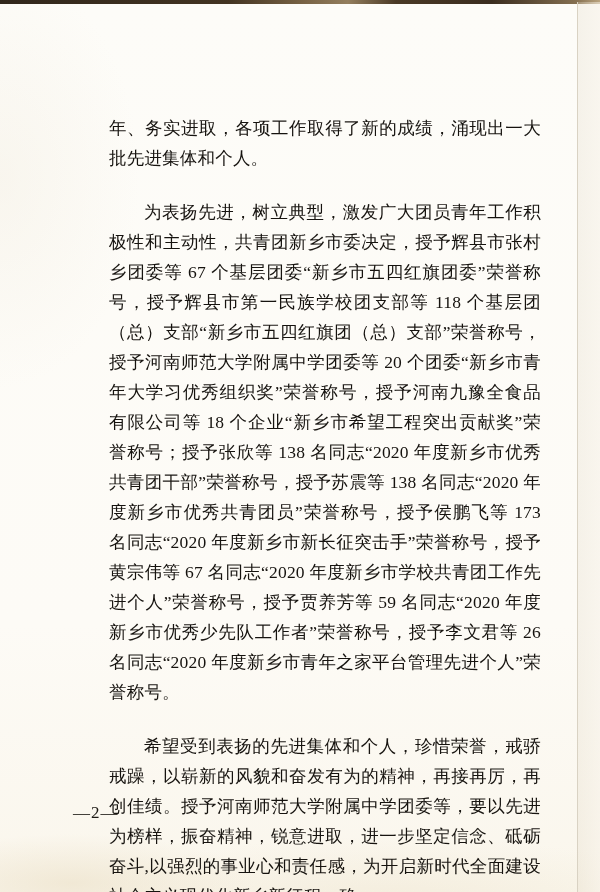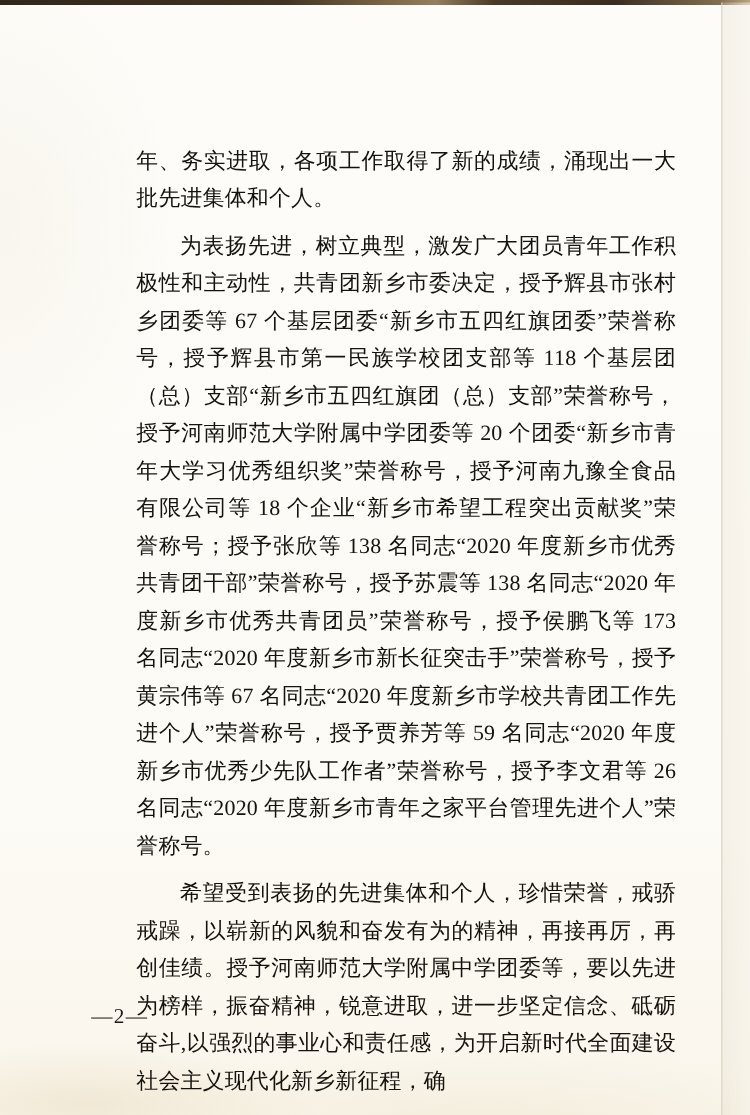--- a/index.html
+++ b/index.html
@@ -48,21 +48,21 @@
     color: #16130f;
     font-size: 17.5px;
     line-height: 30px;
     letter-spacing: 0.2px;
     text-align: justify;
   }
   .para {
     margin: 0;
   }
   .para + .para {
-    margin-top: 8px;
+    margin-top: 24px;
   }
   .para.indent {
     text-indent: 2em;
   }
   .page-number {
     position: absolute;
     left: 73px;
     top: 803px;
     color: #1c1914;
     font-size: 17px;

